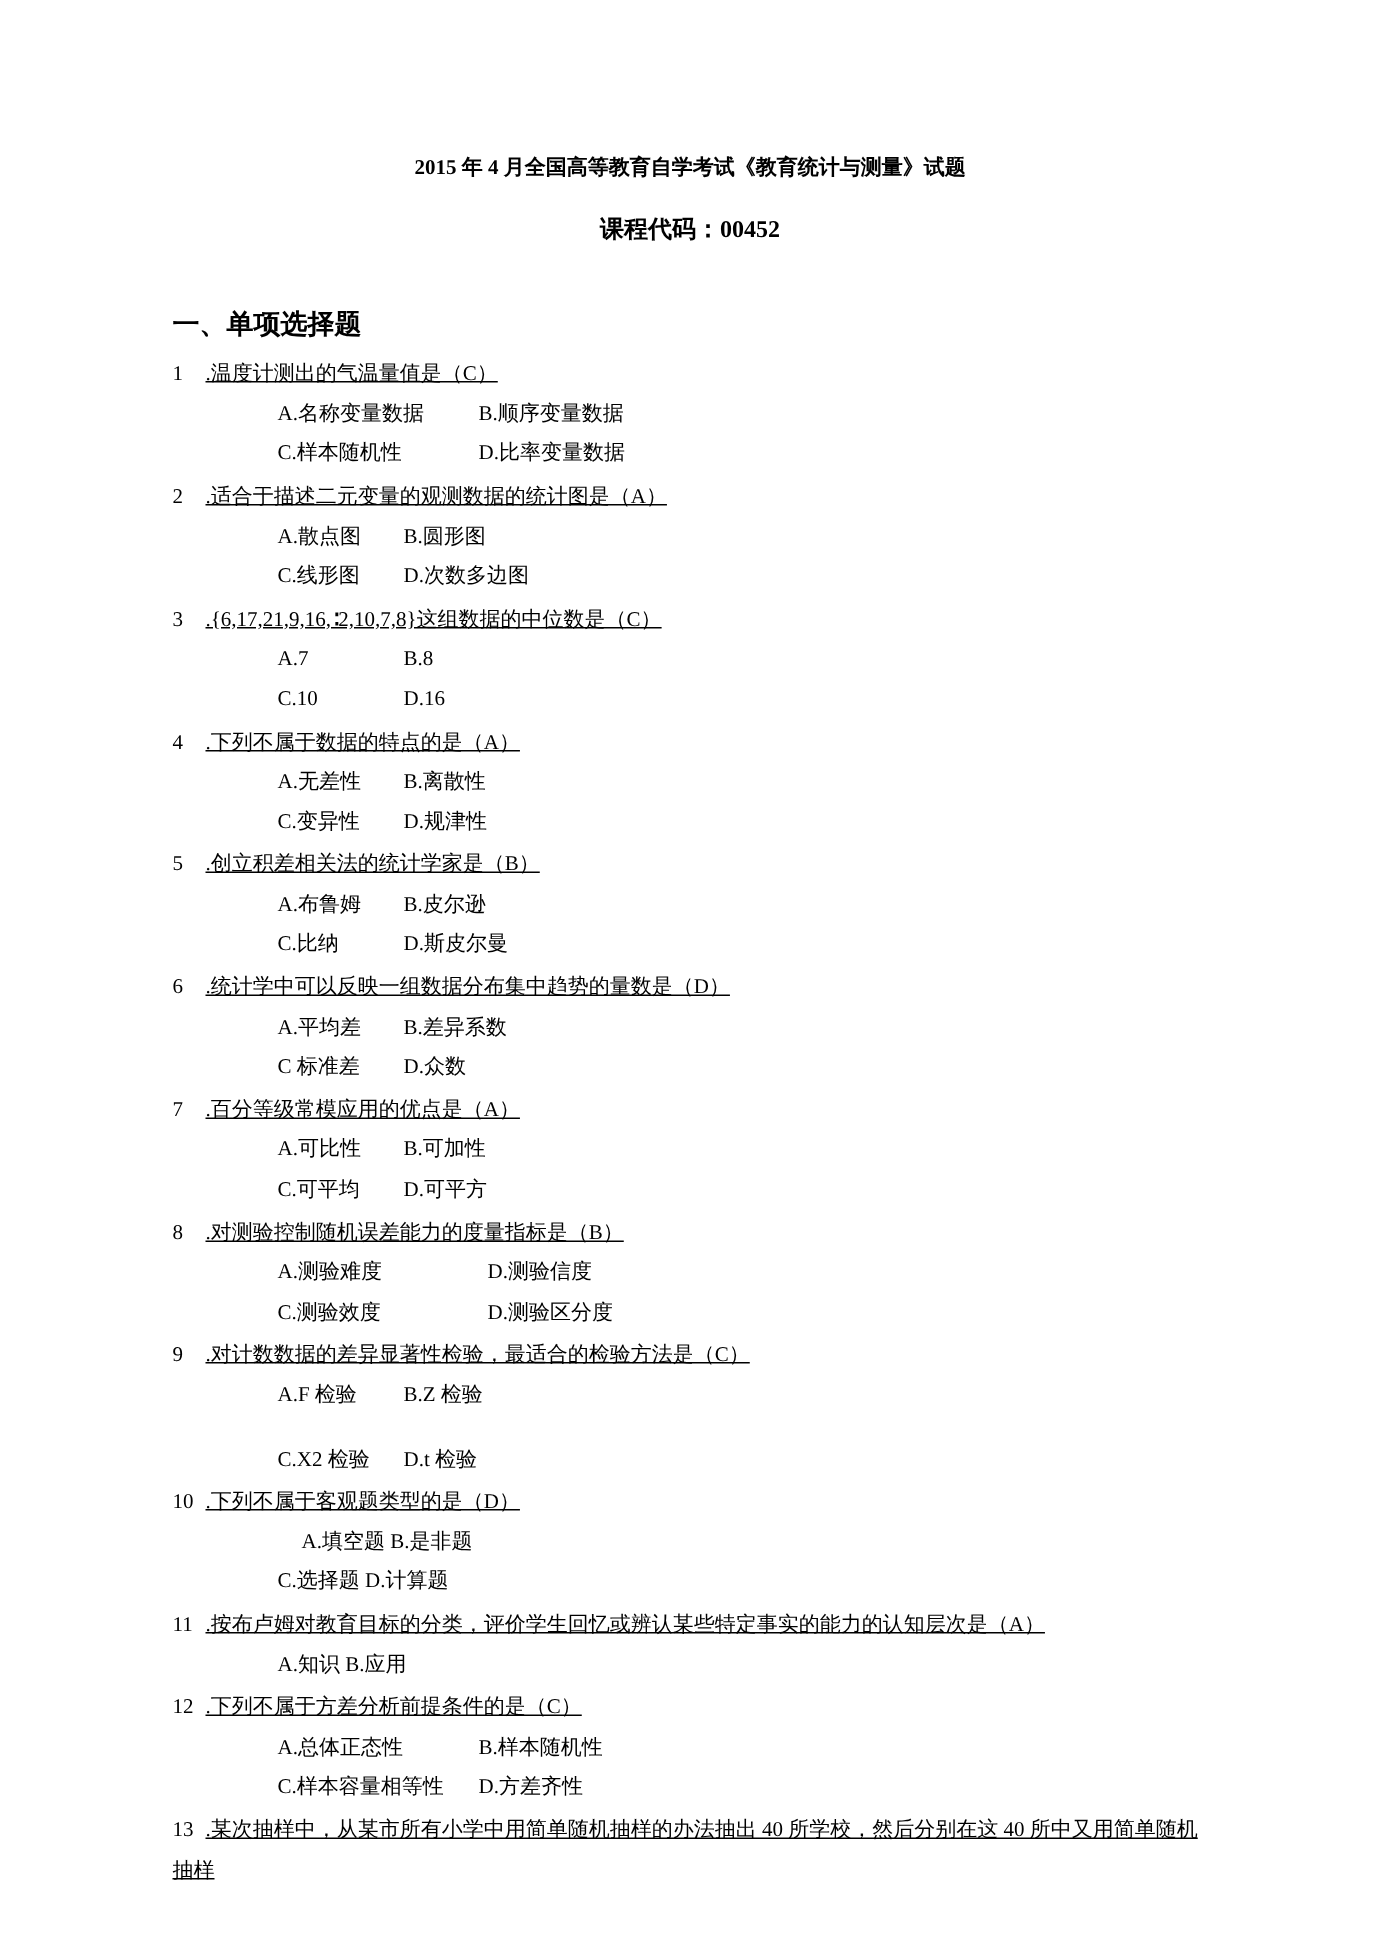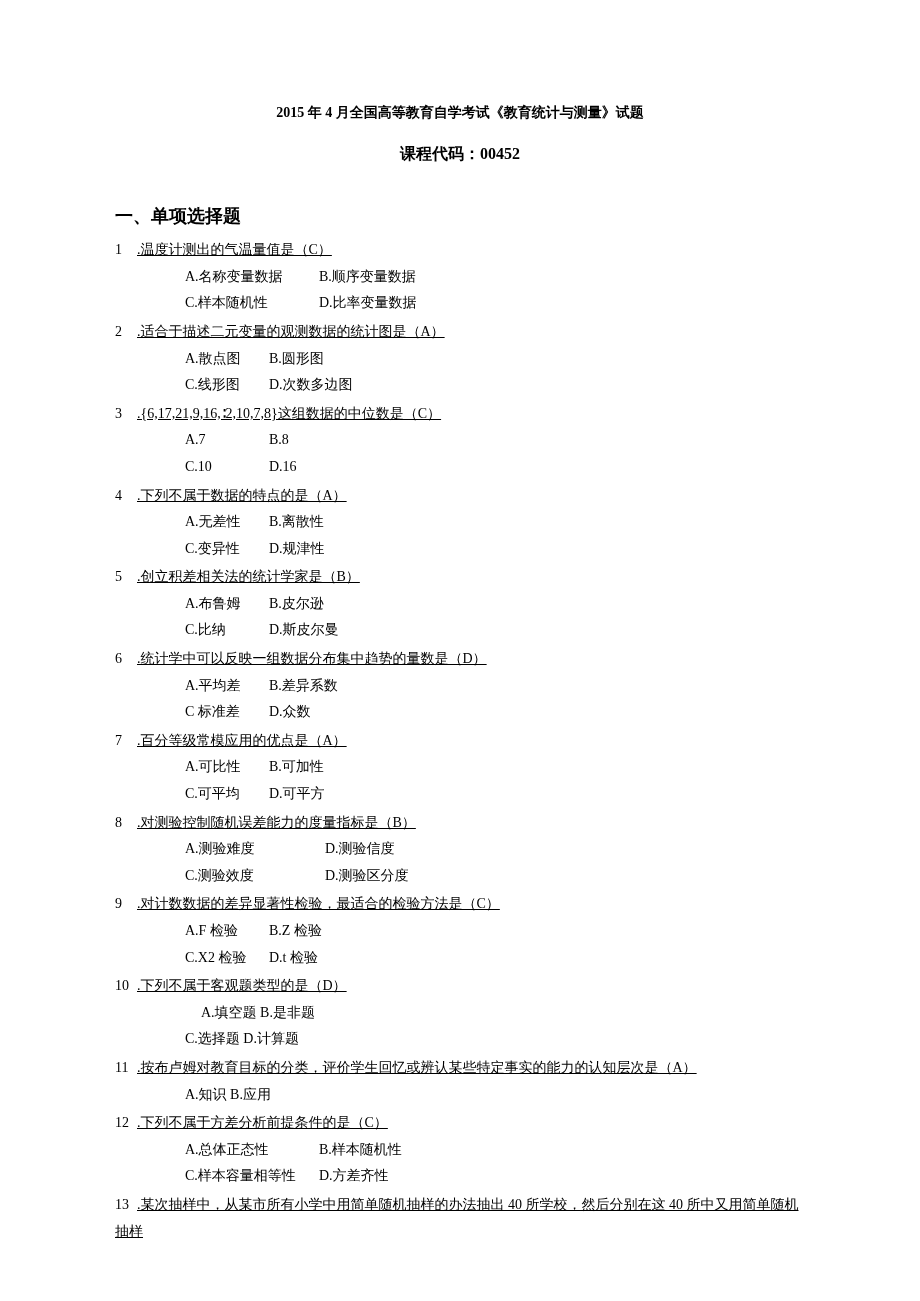--- a/index.html
+++ b/index.html
@@ -120,21 +120,21 @@
       <div class="q-row"><span class="q-num">8</span><span class="q-text">.对测验控制随机误差能力的度量指标是（B）</span></div>
       <div class="options">
         <span class="line"><span class="opt" style="width: 140px; font-family: Liberation Serif, serif;">A.测验难度</span><span class="opt">D.测验信度</span></span>
         <span class="line"><span class="opt" style="width: 140px;">C.测验效度</span><span class="opt">D.测验区分度</span></span>
       </div>
     </div>
     <div class="question">
       <div class="q-row"><span class="q-num">9</span><span class="q-text">.对计数数据的差异显著性检验，最适合的检验方法是（C）</span></div>
       <div class="options">
         <span class="line"><span class="opt" style="width: 84px;">A.F 检验</span><span class="opt">B.Z 检验</span></span>
-        <span class="line"><span class="opt" style="width: 84px;">C.X2 检验</span><span class="opt">D.t 检验</span></span>
+        <span class="line"><span class="opt" style="width: 84px; margin-top: 16px;">C.X2 检验</span><span class="opt">D.t 检验</span></span>
       </div>
     </div>
     <div class="question">
       <div class="q-row"><span class="q-num">10</span><span class="q-text">.下列不属于客观题类型的是（D）</span></div>
       <div class="options">
         <span class="line"><span class="opt" style="width: 200px; margin-left: 16px;">A.填空题 B.是非题</span></span>
         <span class="line"><span class="opt" style="width: 200px;">C.选择题 D.计算题</span></span>
       </div>
     </div>
     <div class="question">

